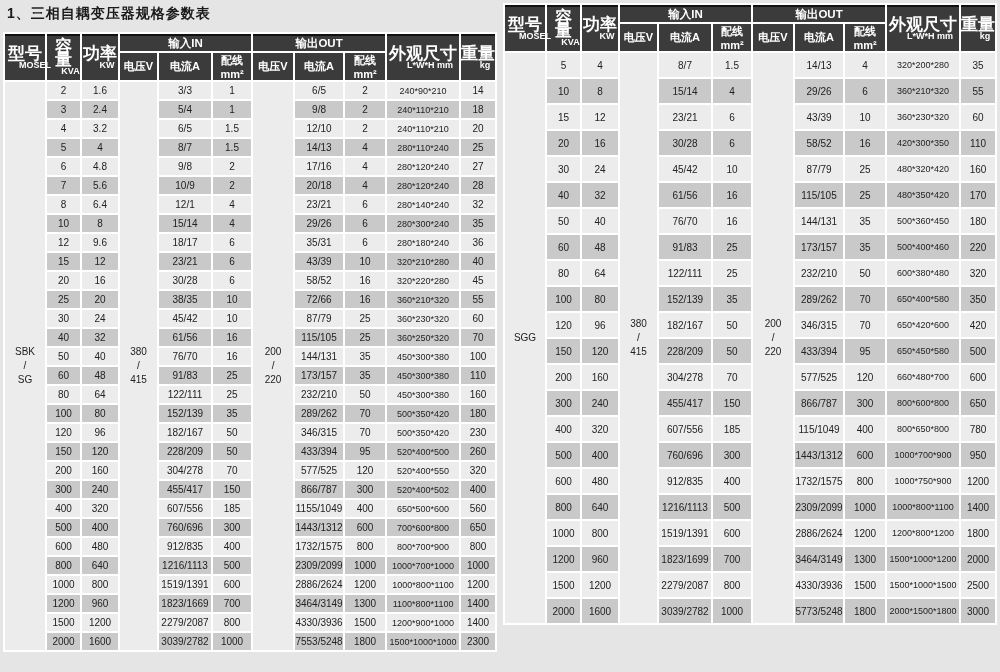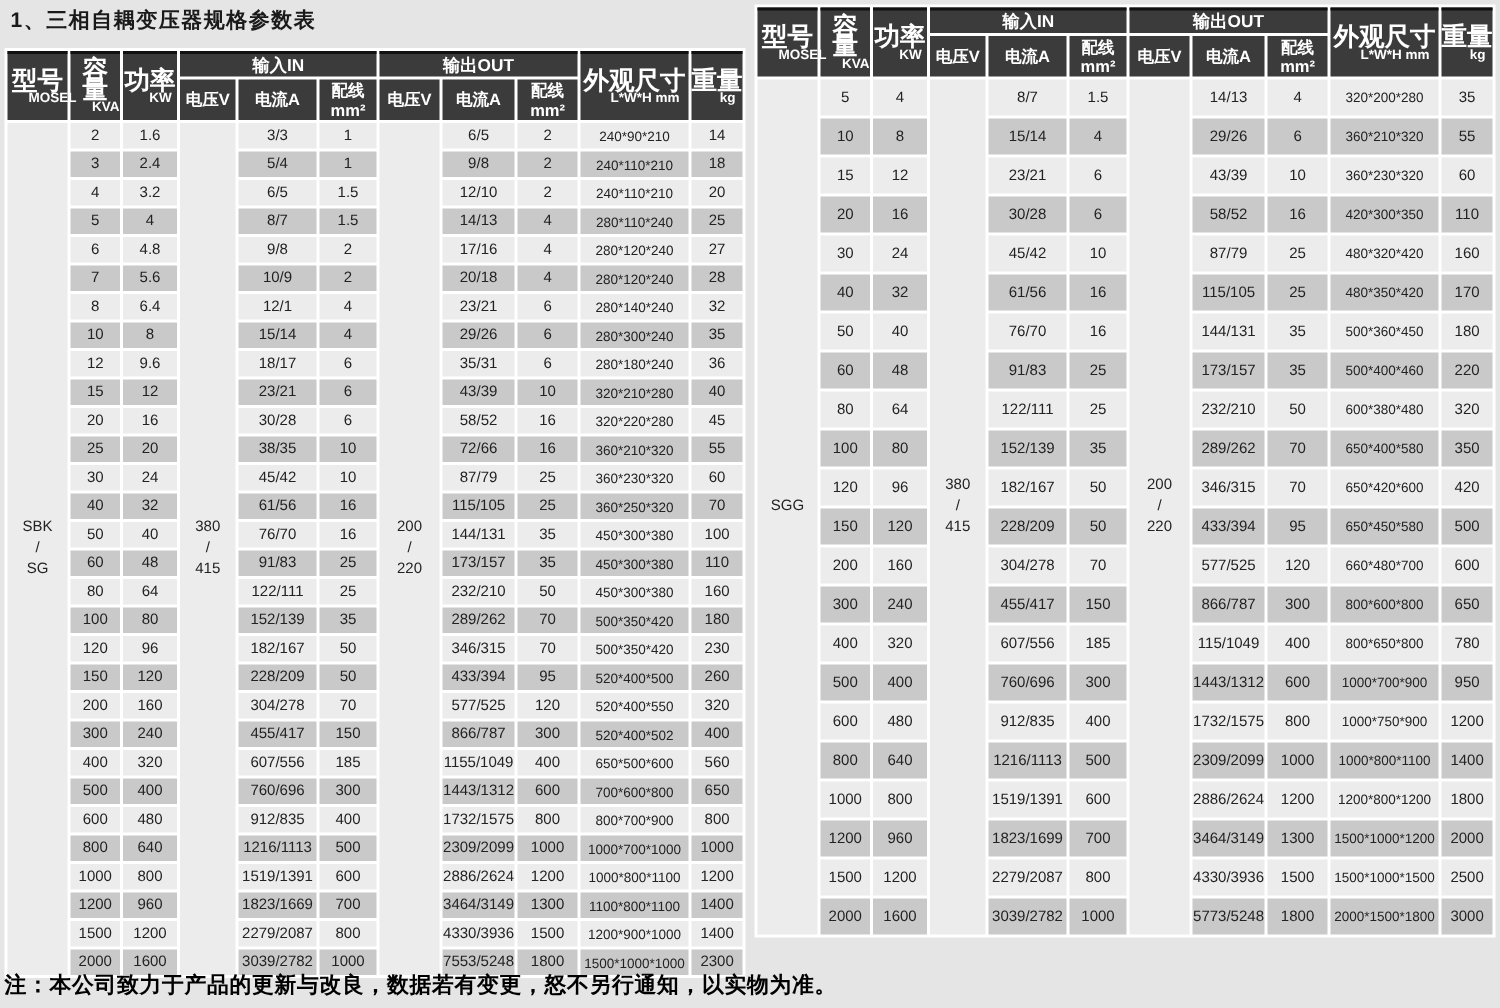--- a/index.html
+++ b/index.html
@@ -674,14 +674,13 @@
             <td>1000</td>
             <td>5773/5248</td>
             <td>1800</td>
             <td class="dims">2000*1500*1800</td>
             <td>3000</td>
           </tr>
         </tbody>
     </table>
   </section>
 
-  <p class="footer-note">注：本公司致力于产品的更新与改良，数据若有变更，怒不另行通知，以实物为准。</p>
 </div>
 
 </body></html>

